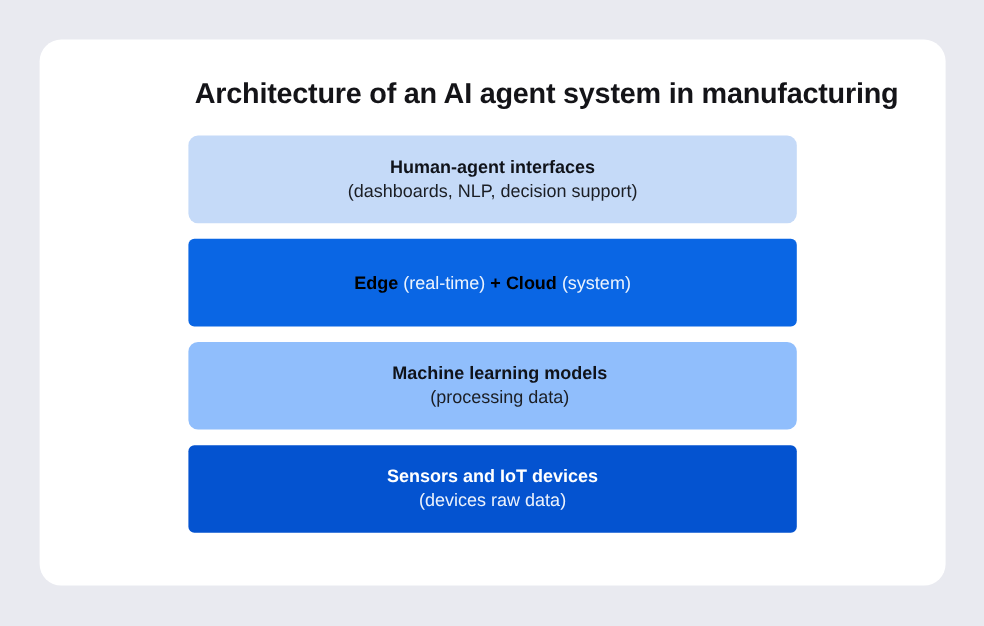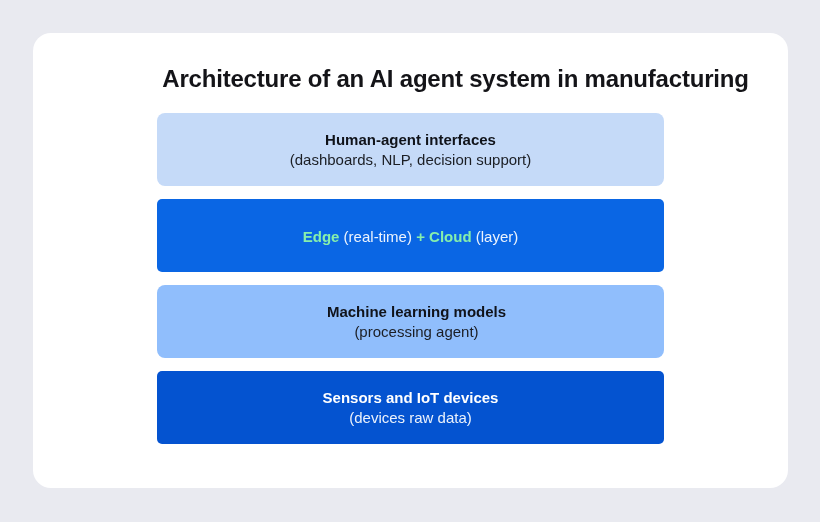--- a/index.html
+++ b/index.html
@@ -51,44 +51,44 @@
     text-align: center;
     font-size: 15px;
     line-height: 19px;
   }
   .layer-light { border-radius: 8px; }
   .layer-dark  { border-radius: 5px; }
   .layer .heading { font-weight: 700; }
   .layer .detail { font-weight: 400; margin-top: 1px; }
   .layer-light .detail { color: #1b1e24; }
   .layer-dark .detail  { color: rgba(255,255,255,0.92); }
-  .layer-dark .detail .b { font-weight: 700; color: #86efac; }
+  .layer-dark .detail .b { font-weight: 700; color: #000000; }
   .layer-dark .detail .rg { font-weight: 400; }
 </style>
 </head>
 <body>
 
 <div class="card">
 
   <div class="diagram-title">Architecture of an AI agent system in manufacturing</div>
 
   <div class="stack">
 
     <div class="layer layer-light" style="background-color: rgb(197, 218, 248); color: rgb(16, 19, 26);">
       <div class="heading">Human-agent interfaces</div>
       <div class="detail">(dashboards, NLP, decision support)</div>
     </div>
 
     <div class="layer layer-dark" style="background-color: rgb(10, 102, 228); color: rgb(255, 255, 255);">
-      <div class="detail"><span class="b">Edge</span><span class="rg"> (real-time) </span><span class="b">+</span><span class="rg"> </span><span class="b">Cloud</span><span class="rg"> (layer)</span></div>
+      <div class="detail"><span class="b">Edge</span><span class="rg"> (real-time) </span><span class="b">+</span><span class="rg"> </span><span class="b">Cloud</span><span class="rg"> (system)</span></div>
     </div>
 
     <div class="layer layer-light" style="background-color: rgb(144, 190, 252); color: rgb(16, 19, 26); padding-left: 12px;">
       <div class="heading">Machine learning models</div>
-      <div class="detail">(processing agent)</div>
+      <div class="detail">(processing data)</div>
     </div>
 
     <div class="layer layer-dark" style="background-color: rgb(4, 83, 208); color: rgb(255, 255, 255);">
       <div class="heading">Sensors and IoT devices</div>
       <div class="detail">(devices raw data)</div>
     </div>
 
   </div>
 </div>
 

